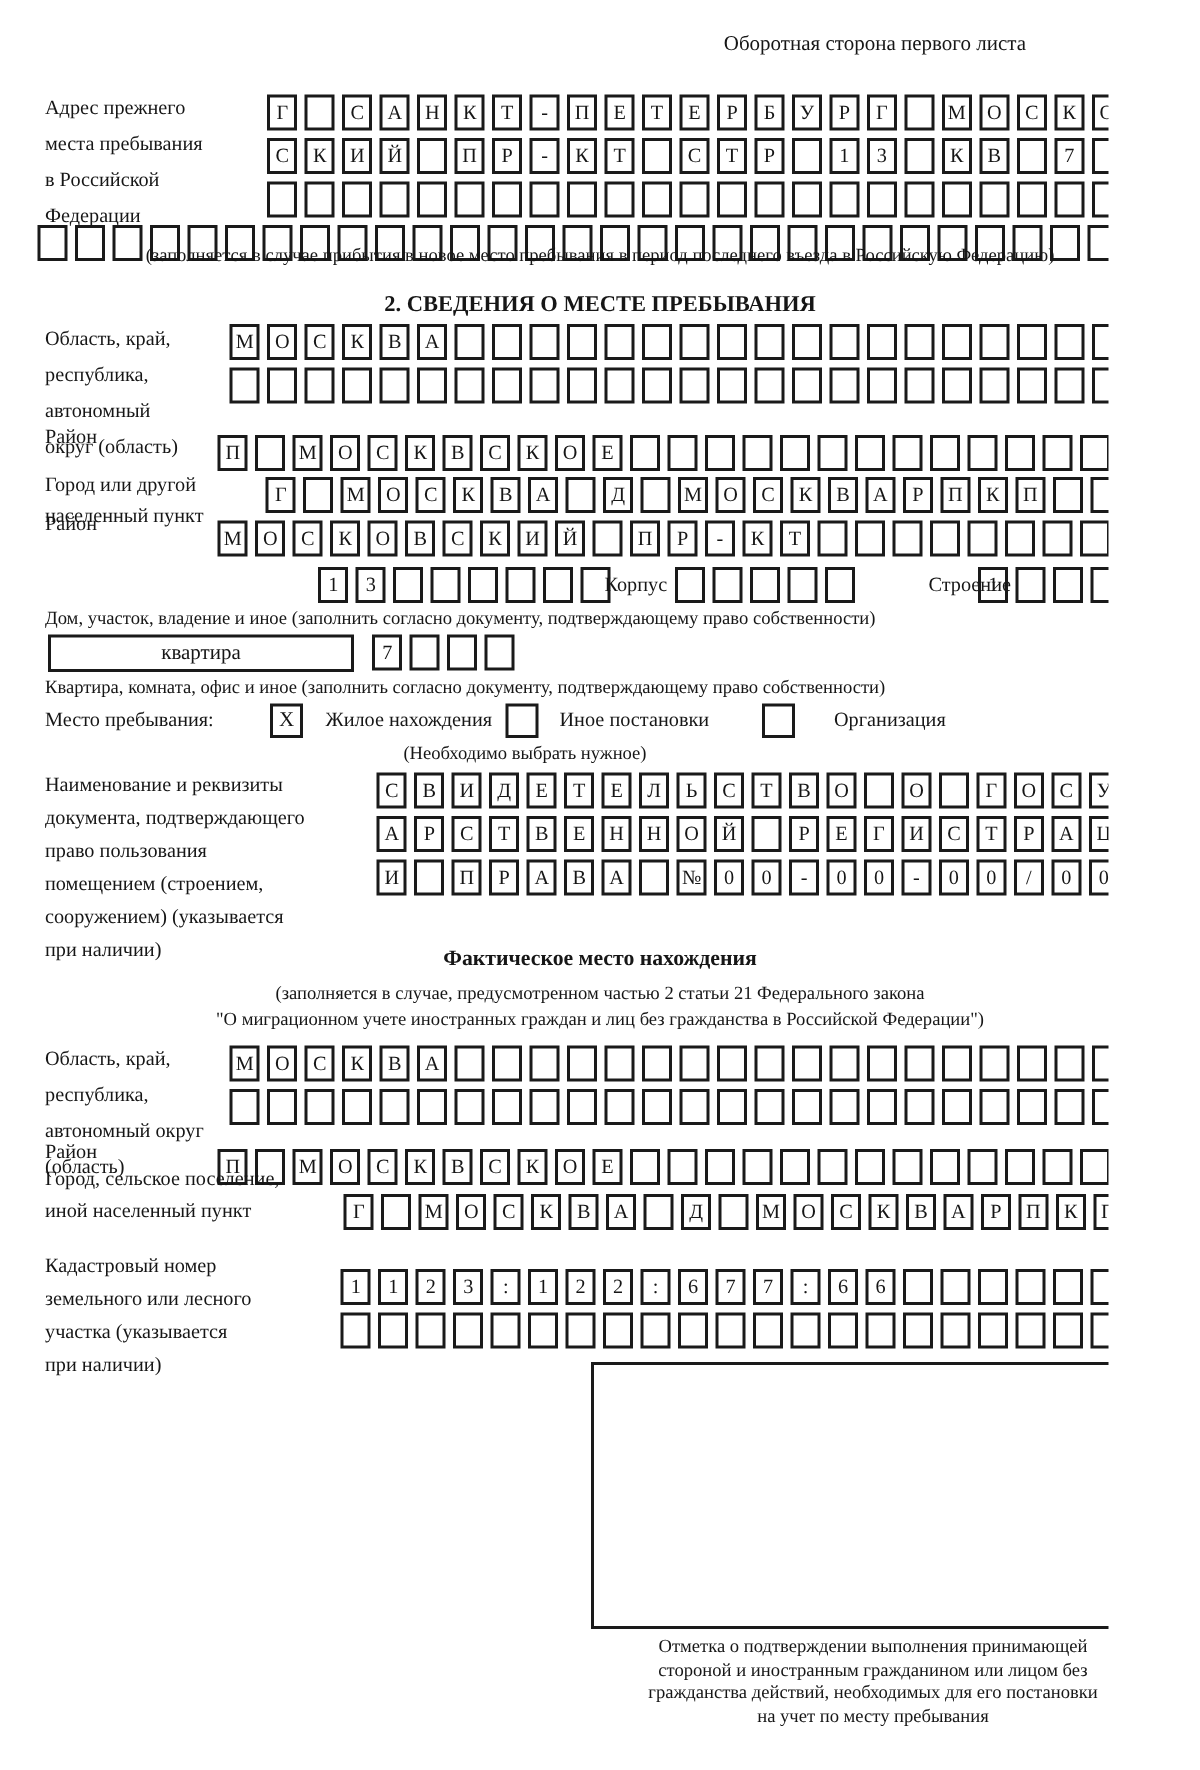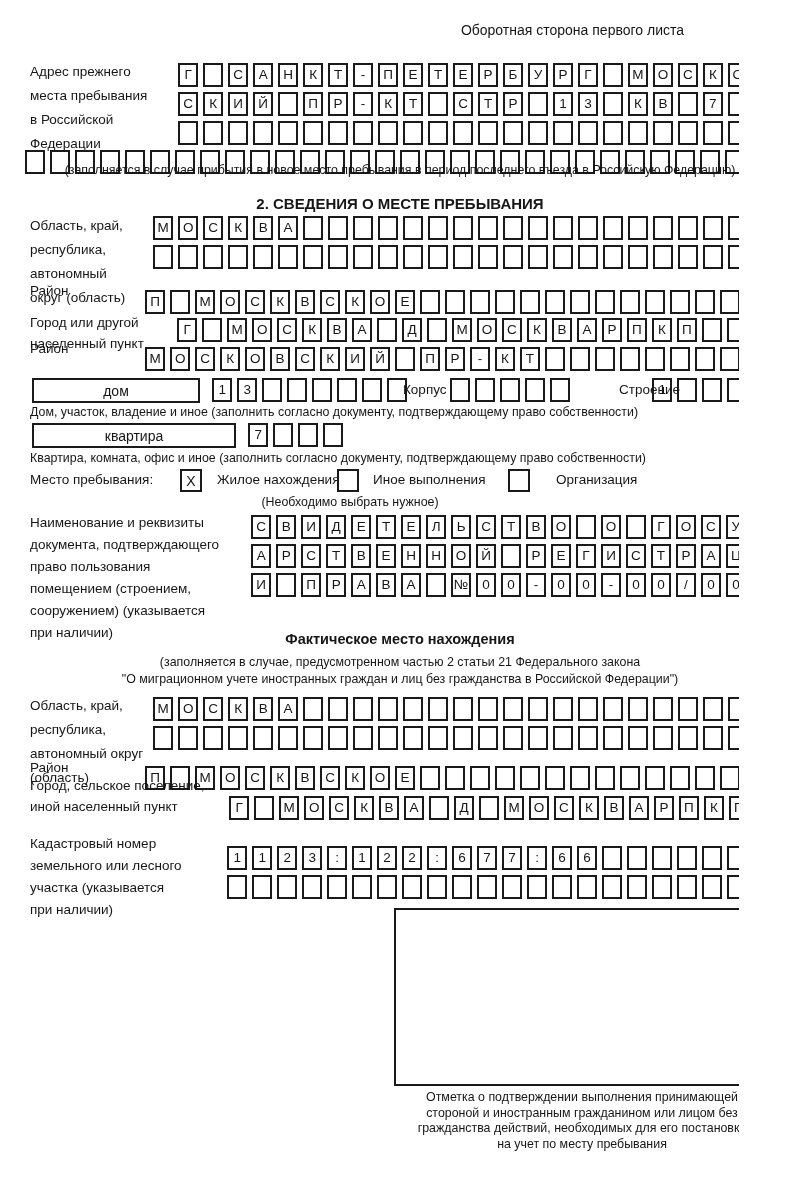--- a/index.html
+++ b/index.html
@@ -1,18 +1,18 @@
 <!DOCTYPE html>
 <html><head>
 <meta charset="utf-8">
 <style>
   html,body { margin:0; padding:0; background:#ffffff; }
   .page {
     position:relative; width:739px; height:1180px; background:#ffffff;
-    font-family:Liberation Sans, sans-serif; color:#161616; overflow:hidden;
+    font-family:Liberation Serif, serif; color:#161616; overflow:hidden;
   }
   .hdr-note { position:absolute; top:22px; right:55px; font-size:14px; }
   .lbl { position:absolute; font-size:13.5px; line-height:24px; white-space:pre-line; }
   .lbl.lh21 { line-height:21px; }
   .lbl.lh22 { line-height:22px; }
   .cellrow { position:absolute; display:flex; gap:4.6px; }
   .cell {
     width:20.4px; height:24px; flex:0 0 auto; box-sizing:border-box;
     border:2px solid #1a1a1a; display:flex; align-items:center; justify-content:center;
     font-size:13.5px; line-height:1;
@@ -294,21 +294,20 @@
       <div class="cell"></div>
       <div class="cell"></div>
       <div class="cell"></div>
       <div class="cell"></div>
       <div class="cell"></div>
       <div class="cell"></div>
       <div class="cell"></div>
       <div class="cell"></div>
     </div>
 
-  <div class="labelbox" style="left:32px; top:378px; width:168px;">дом</div>
   <div class="cellrow" style="left:212px; top:378px;">
       <div class="cell">1</div>
       <div class="cell">3</div>
       <div class="cell"></div>
       <div class="cell"></div>
       <div class="cell"></div>
       <div class="cell"></div>
       <div class="cell"></div>
       <div class="cell"></div>
     </div>
@@ -335,21 +334,21 @@
       <div class="cell"></div>
       <div class="cell"></div>
       <div class="cell"></div>
     </div>
   <div class="small-note" style="left:30px; top:451px;">Квартира, комната, офис и иное (заполнить согласно документу, подтверждающему право собственности)</div>
 
   <div class="inline-lbl" style="left:30px; top:472px;">Место пребывания:</div>
   <div class="checkbox" style="left:180px; top:469px;">X</div>
   <div class="inline-lbl" style="left:217px; top:472px;">Жилое нахождения</div>
   <div class="checkbox" style="left:337px; top:469px;"></div>
-  <div class="inline-lbl" style="left:373px; top:472px;">Иное выполнения</div>
+  <div class="inline-lbl" style="left:373px; top:472px;">Иное постановки</div>
   <div class="checkbox" style="left:508px; top:469px;"></div>
   <div class="inline-lbl" style="left:556px; top:472px;">Организация</div>
   <div class="small-note" style="left:150px; top:495px; width:400px; text-align:center;">(Необходимо выбрать нужное)</div>
 
   <div class="lbl lh22" style="left:30px; top:512px;">Наименование и реквизиты
 документа, подтверждающего
 право пользования
 помещением (строением,
 сооружением) (указывается
 при наличии)</div>

